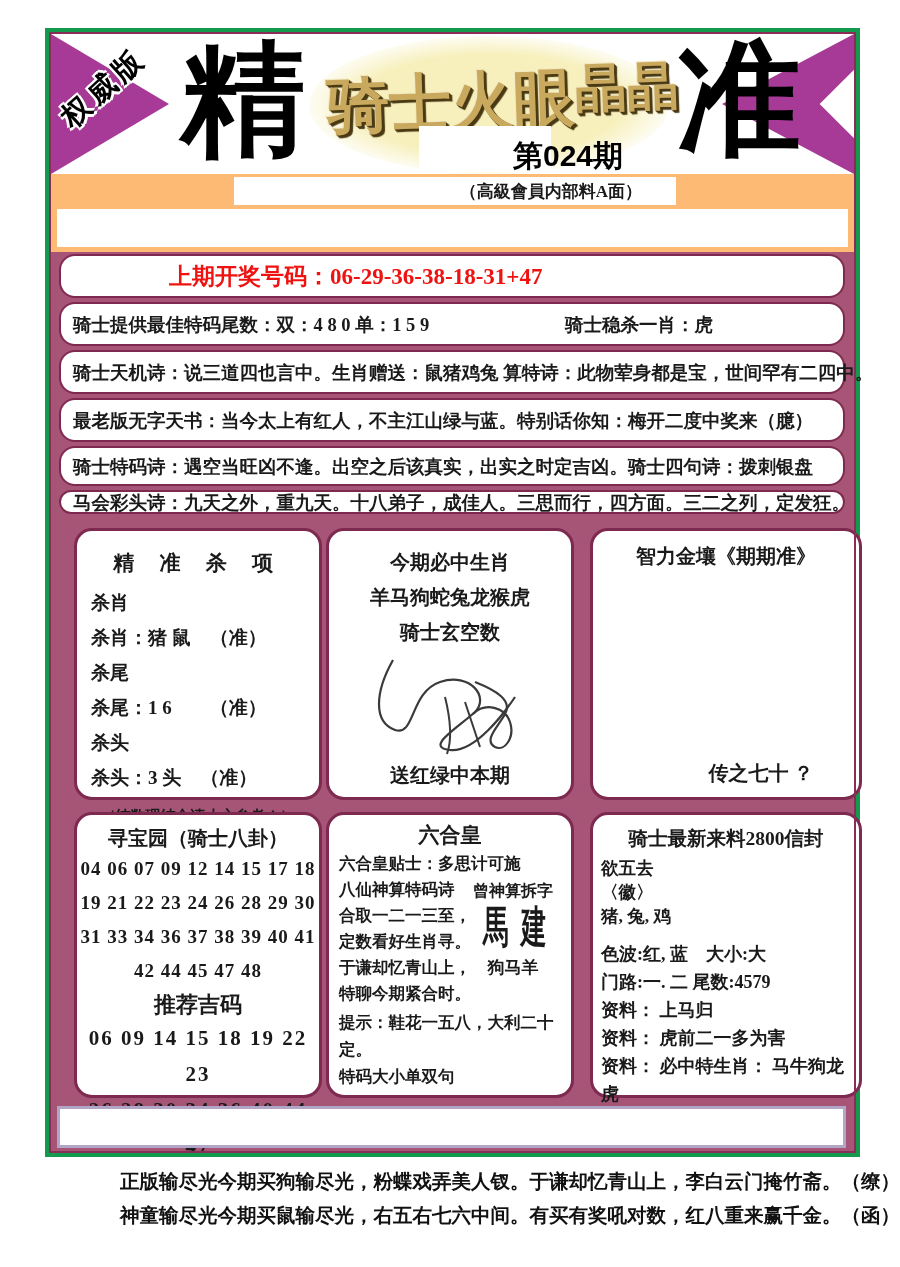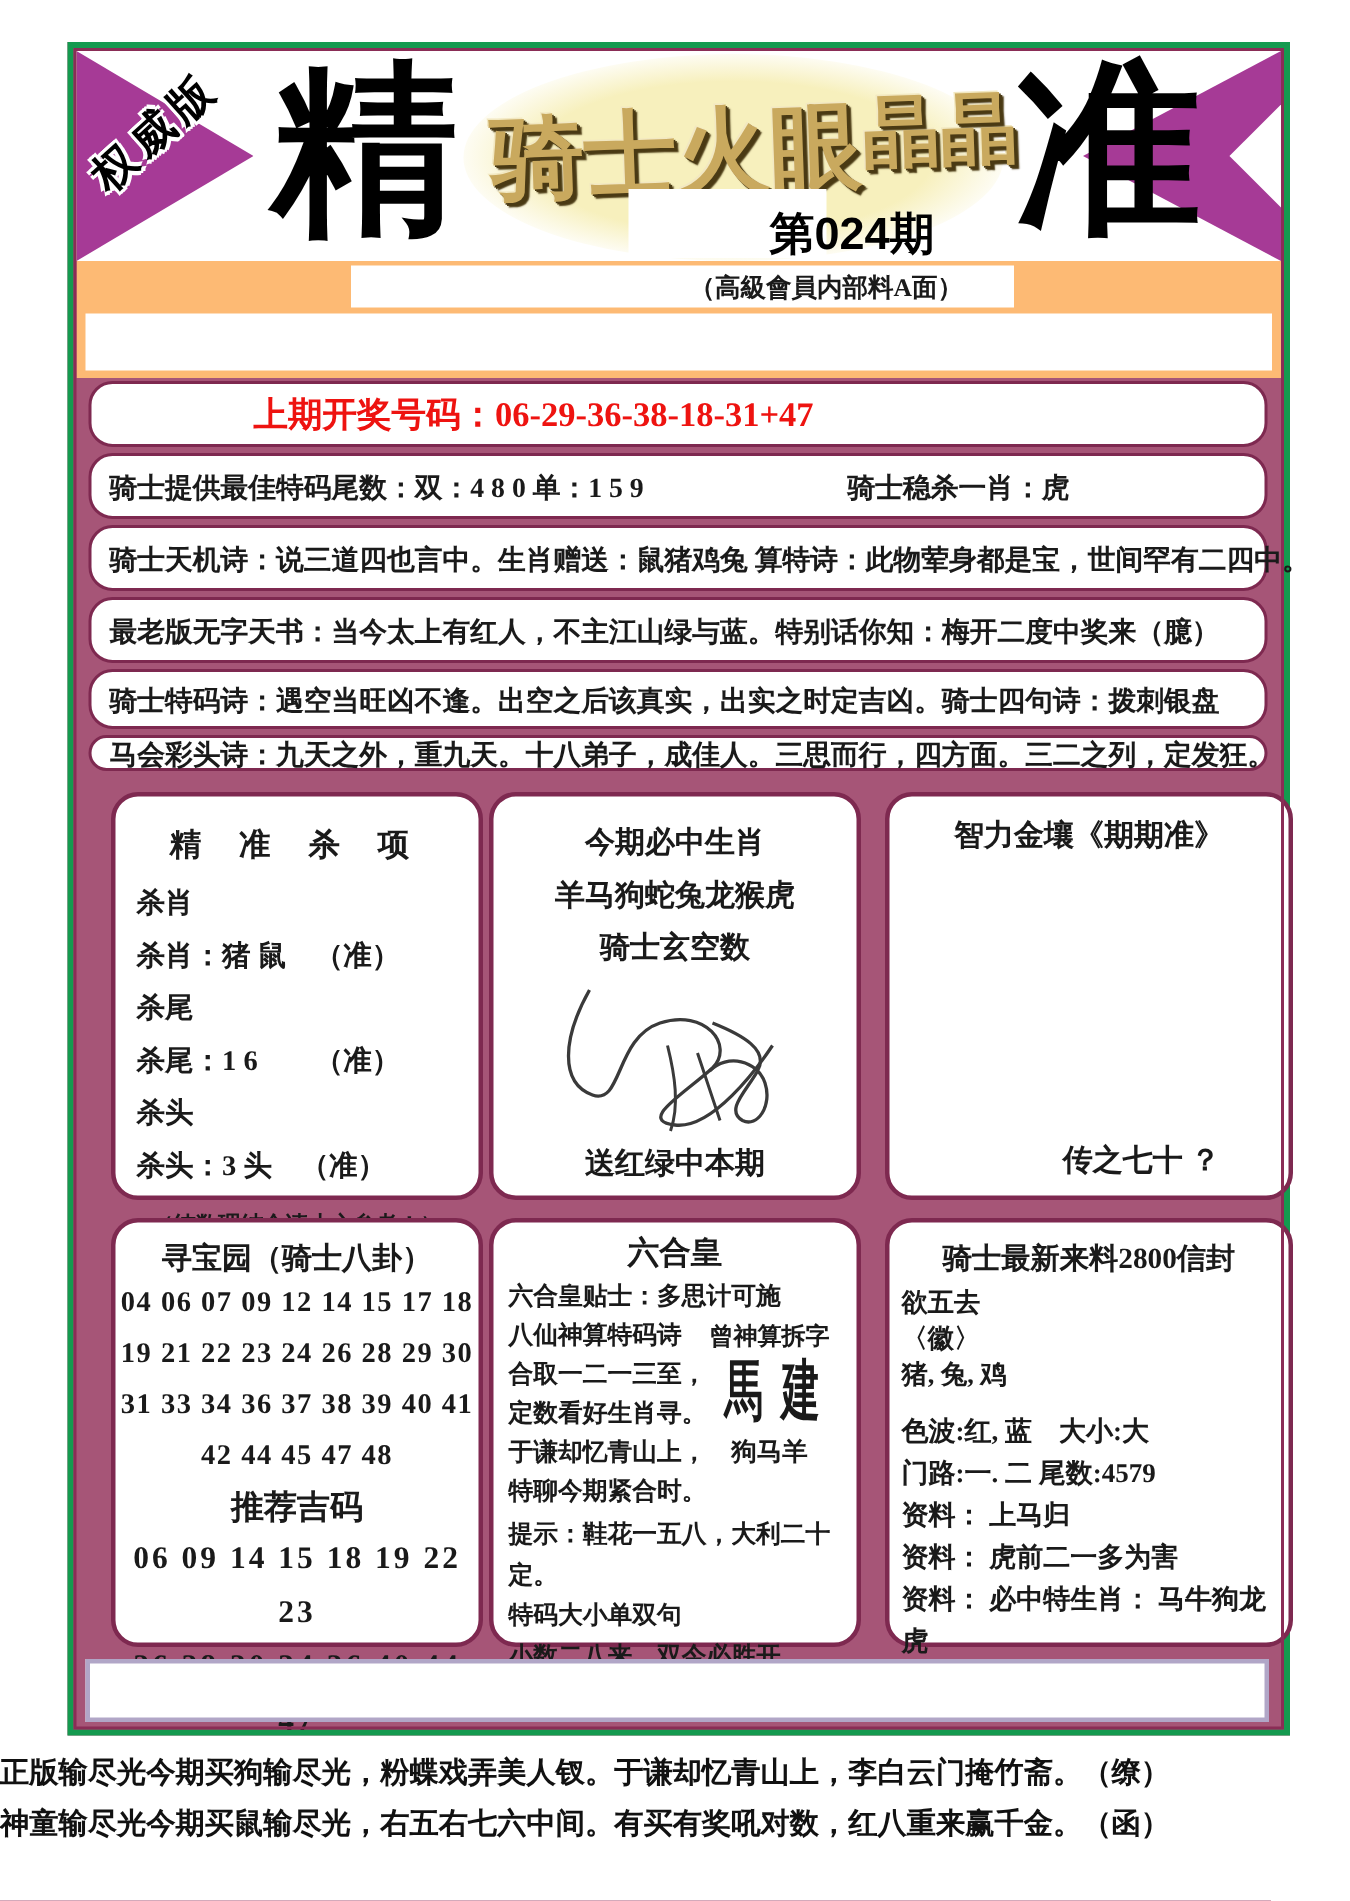--- a/index.html
+++ b/index.html
@@ -73,21 +73,21 @@
   .lh-chai-char{font-size:44px;line-height:52px;white-space:nowrap;}
   .cc{display:inline-block;transform:scaleX(0.58);transform-origin:center;letter-spacing:-6px;}
   .lh-animals{font-size:17px;margin-top:2px;}
   .lh-tips{font-size:16.5px;line-height:27px;padding-left:10px;margin-top:2px;}
   .ll-title{font-size:19.5px;text-align:center;margin-top:10px;white-space:nowrap;}
   .ll-lines{font-size:17.5px;line-height:24px;padding-left:8px;margin-top:4px;}
   .ll-lines2{font-size:18px;line-height:28px;padding-left:8px;margin-top:12px;}
   
   .bottomband{position:absolute;left:8px;top:1074px;width:789px;height:42px;background:#fff;
               border:3px solid #b1a6c7;box-sizing:border-box;}
-  .footline{position:absolute;left:0;width:736px;text-align:right;font-size:19.5px;color:#111;white-space:nowrap;}
+  .footline{position:absolute;left:0;width:900px;text-align:right;font-size:19.5px;color:#111;white-space:nowrap;}
   .foot1{top:1168px;}
   .foot2{top:1202px;}
 </style>
 </head>
 <body>
 
 <div class="frame">
 
   <div class="header">
     <div class="tri-left"></div>
@@ -185,21 +185,20 @@
       <div>特聊今期紧合时。</div>
     </div>
     <div class="lh-inset">
       <div class="lh-chai-label">曾神算拆字</div>
       <div class="lh-chai-char"><span class="cc">馬</span><span class="cc">建</span></div>
       <div class="lh-animals">狗马羊</div>
     </div>
     <div class="lh-tips">
       <div>提示：鞋花一五八，大利二十定。</div>
       <div>特码大小单双句</div>
-      <div>小数二八来，双今必胜开。</div>
     </div>
   </div>
 
   <div class="panel pB pR">
     <div class="ll-title">骑士最新来料2800信封</div>
     <div class="ll-lines">
       <div>欲五去</div>
       <div>〈徽〉</div>
       <div>猪, 兔, 鸡</div>
     </div>

